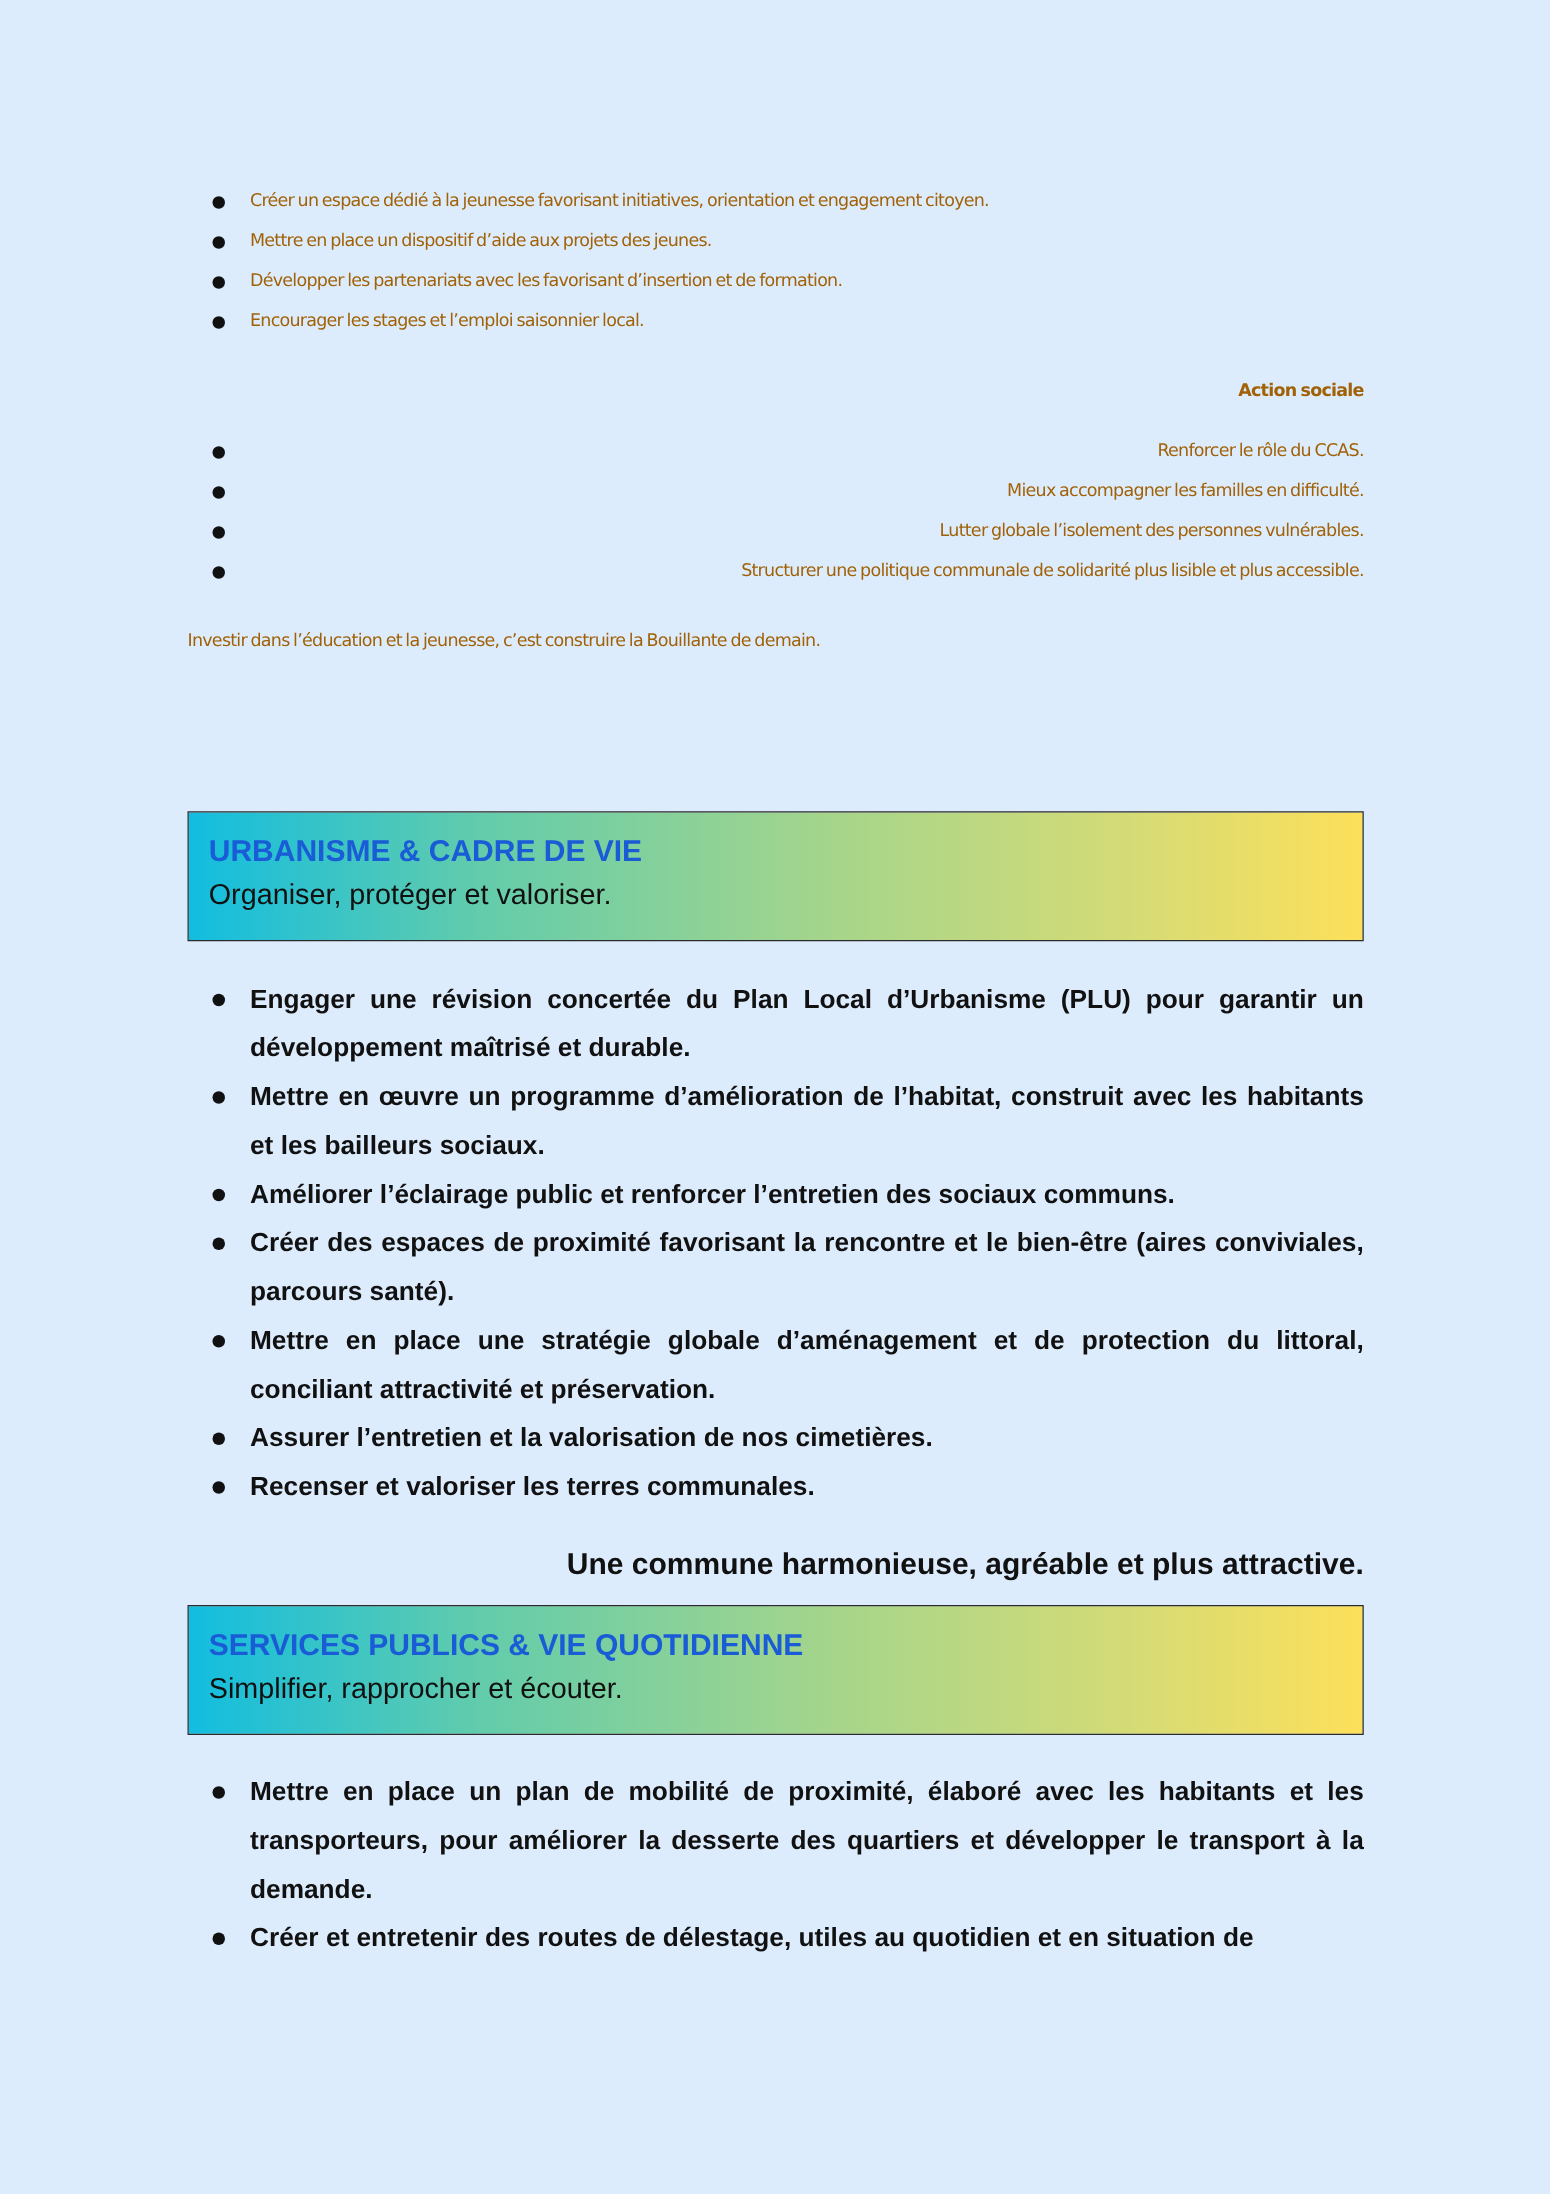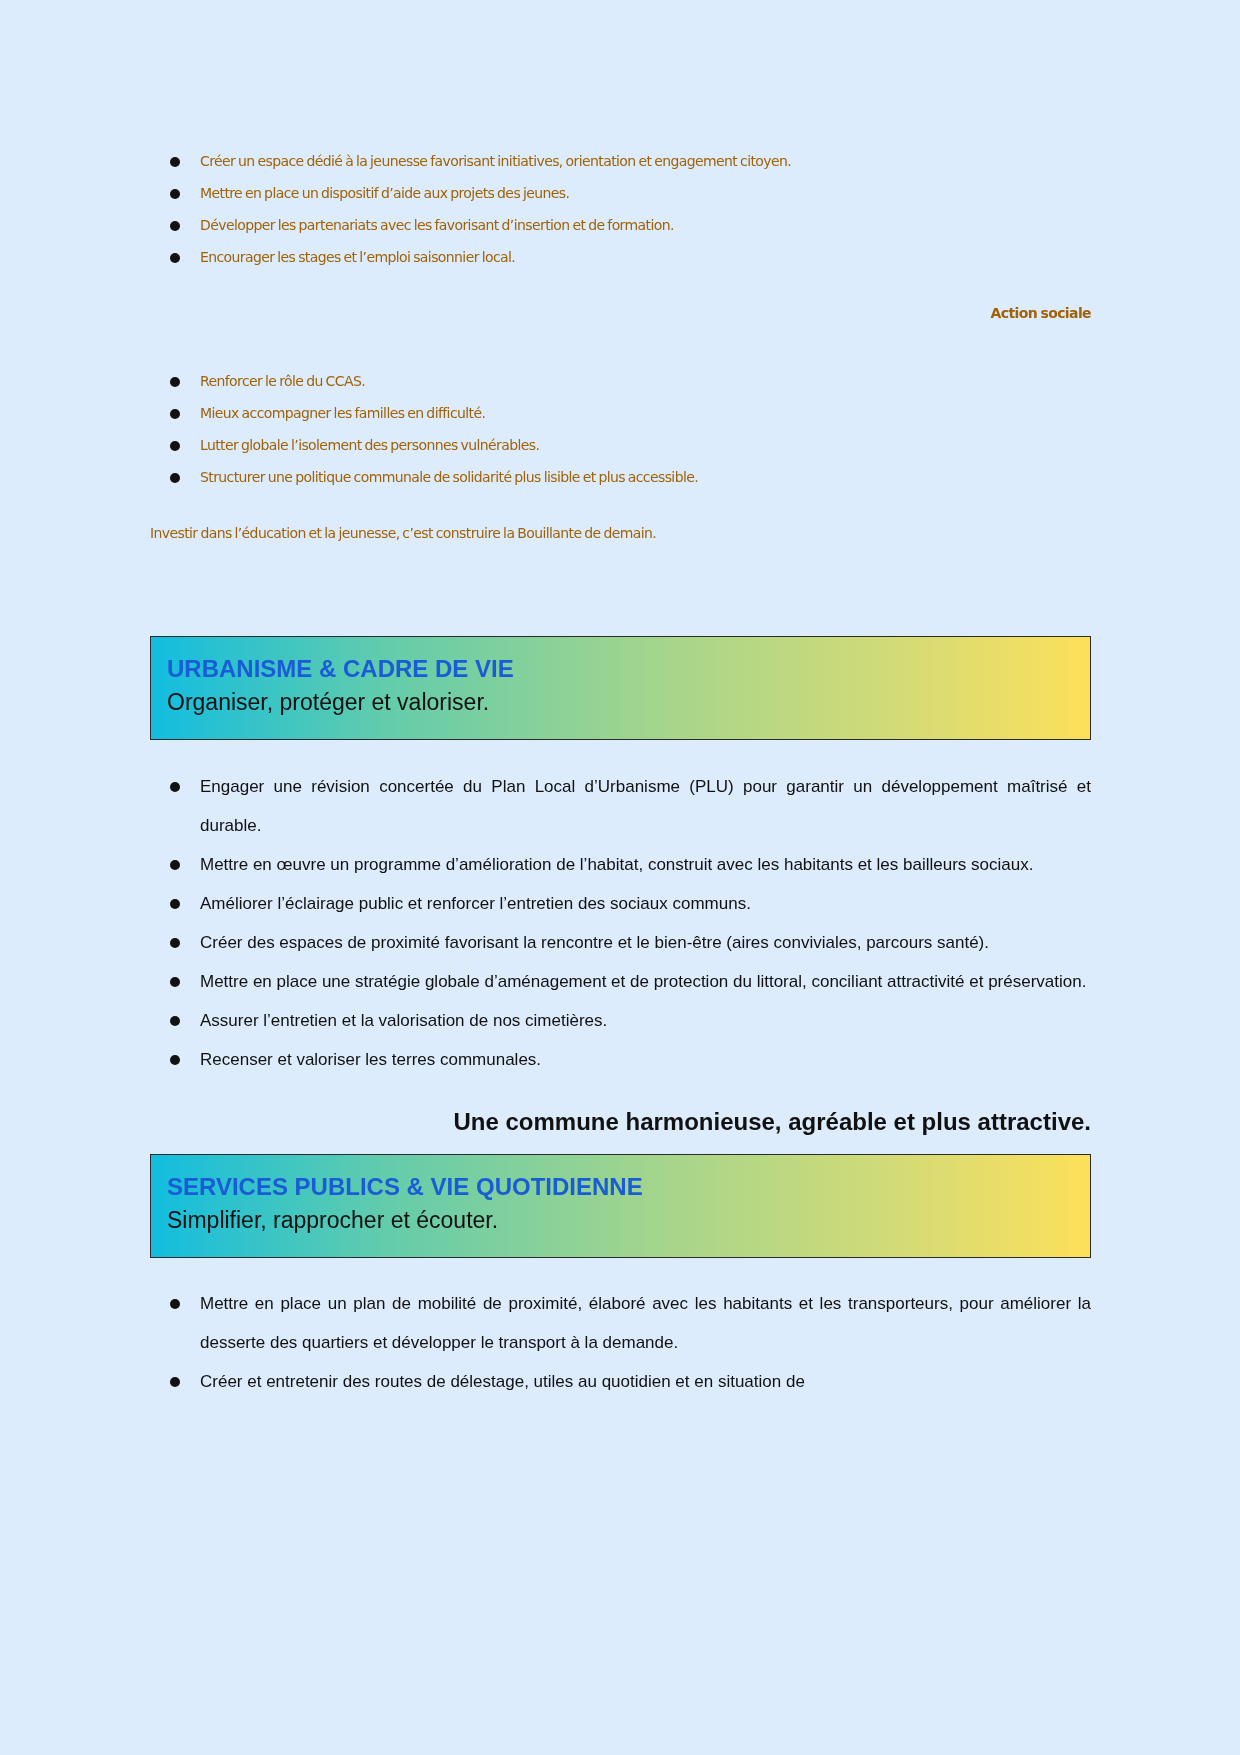--- a/index.html
+++ b/index.html
@@ -19,22 +19,23 @@
     }
     .open {
       font-family: "DejaVu Sans", sans-serif;
       font-size: 14px;
       letter-spacing: -0.6px;
       word-spacing: -1px;
       color: #a16207;
     }
     .arial {
       font-family: "Liberation Sans", sans-serif;
-      font-size: 17px;
+      font-size: 21px;
       color: #111;
+      font-weight: bold;
     }
     ul { list-style: none; margin: 0; padding: 0; }
     ul li { position: relative; padding-left: 50px; }
     ul li .bullet {
       position: absolute;
       left: 20px;
       width: 10px;
       height: 10px;
       border-radius: 50%;
       background: #111;
@@ -44,21 +45,21 @@
     .list-arial li { line-height: 39px; text-align: justify; text-align-last: left; }
     .list-arial li .bullet { top: 15px; }
 
     #list-jeunesse { margin-top: -3px; }
     #heading-action {
       font-weight: bold;
       margin-top: 24px;
       line-height: 32px;
       text-align: right;
     }
-    #list-action { margin-top: 36px; }
+    #list-action { margin-top: 16px; text-align: right; }
     #closing-education { margin-top: 24px; line-height: 32px; }
 
     .banner {
       box-sizing: border-box;
       width: 941px;
       height: 104px;
       border: 1px solid #2b2b2b;
       background: linear-gradient(to right, #12bde0 0%, #63ccab 25%, #a6d58b 55%, #d4db76 80%, #fde05a 100%);
       padding: 16px 0 0 16px;
     }
@@ -68,21 +69,21 @@
       font-size: 24px;
       color: #1a5bd6;
       line-height: 32px;
     }
     .banner .b-sub {
       font-family: "Liberation Sans", sans-serif;
       font-size: 23px;
       color: #111;
       line-height: 34px;
     }
-    #banner-urbanisme { margin-top: 87px; }
+    #banner-urbanisme { margin-top: 120px; }
     #list-urbanisme { margin-top: 27px; }
     #closing-urbanisme {
       font-weight: bold;
       font-size: 24px;
       margin-top: 27px;
       line-height: 32px;
       text-align: right;
     }
     #banner-services { margin-top: 16px; }
     #list-services { margin-top: 26px; }

